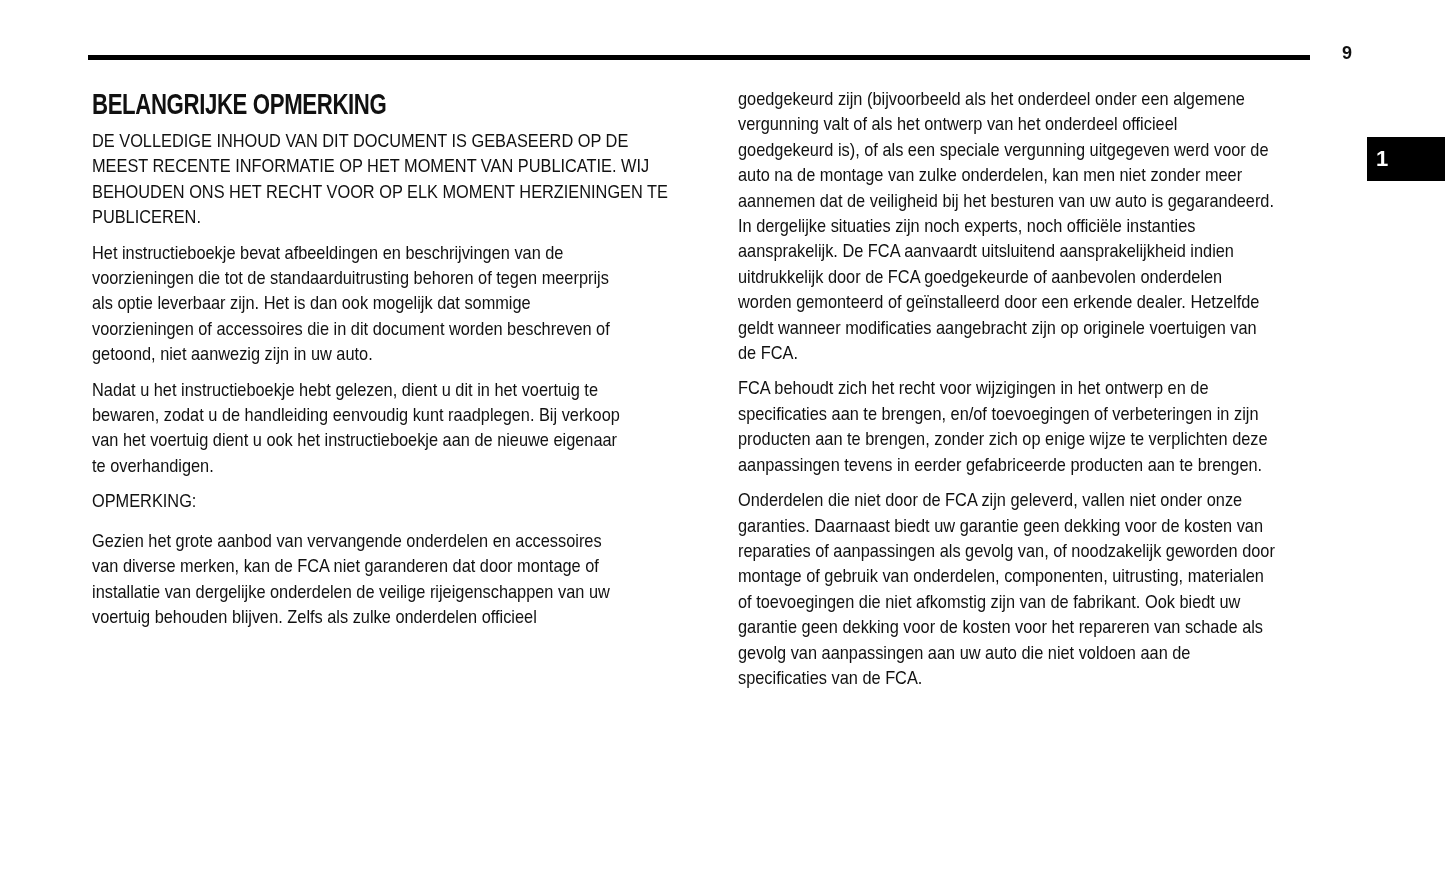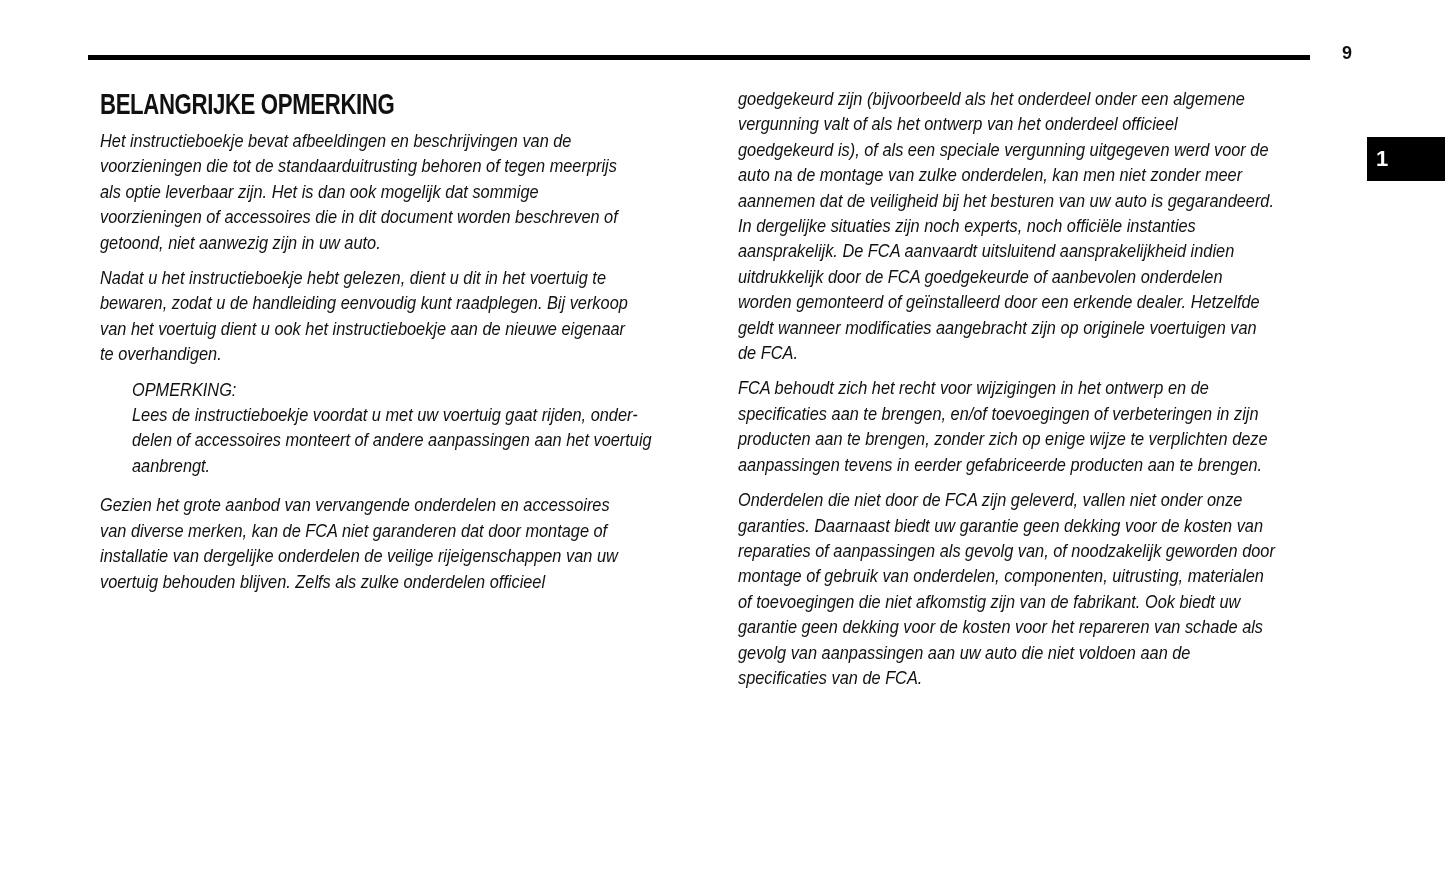--- a/index.html
+++ b/index.html
@@ -2,60 +2,61 @@
 <html><head>
 <meta charset="utf-8">
 <style>
   html, body { margin: 0; padding: 0; background: #ffffff; }
   body { width: 1445px; height: 881px; position: relative; overflow: hidden; font-family: "Liberation Sans", sans-serif; color: #111; }
   .rule { position: absolute; left: 88px; top: 55px; width: 1222px; height: 5px; background: #000; }
   .pagenum { position: absolute; left: 1342px; top: 43px; font-size: 18px; font-weight: bold; font-family: "Liberation Sans", sans-serif; }
   .tab { position: absolute; left: 1367px; top: 137px; width: 78px; height: 44px; background: #000; color: #fff; font-weight: bold; font-size: 22px; }
   .tab span { position: absolute; left: 9px; top: 9px; }
   .col { position: absolute; }
-  .col-left { left: 100px; top: 86px; width: 630px; }
+  .col-left { left: 92px; top: 86px; width: 630px; }
   .col-right { left: 738px; top: 86px; width: 630px; }
   .heading { font-family: "Liberation Sans", sans-serif; font-weight: bold; font-size: 30px; line-height: 36px; transform: scaleX(0.74); transform-origin: left; white-space: nowrap; letter-spacing: -0.5px; margin-bottom: 6px; }
   .line { font-size: 19px; line-height: 25.4px; white-space: nowrap; transform-origin: left; }
-  .para { margin-bottom: 10px; font-style: italic; }
+  .para { margin-bottom: 10px; }
   .note-label { font-size: 19px; line-height: 25.4px; }
 </style>
 </head>
 <body>
 
 <div class="rule"></div>
 <div class="pagenum">9</div>
 <div class="tab">
     <span>1</span>
   </div>
 
 <div class="col col-left">
   <div class="heading">BELANGRIJKE OPMERKING</div>
   <div id="left-paras">
       <div class="para">
+        <div class="line" style="transform: scaleX(0.86);">DE VOLLEDIGE INHOUD VAN DIT DOCUMENT IS GEBASEERD OP DE</div>
+        <div class="line" style="transform: scaleX(0.86);">MEEST RECENTE INFORMATIE OP HET MOMENT VAN PUBLICATIE. WIJ</div>
+        <div class="line" style="transform: scaleX(0.86);">BEHOUDEN ONS HET RECHT VOOR OP ELK MOMENT HERZIENINGEN TE</div>
+        <div class="line" style="transform: scaleX(0.86);">PUBLICEREN.</div>
+      </div>
+      <div class="para">
         <div class="line" style="transform: scaleX(0.86);">Het instructieboekje bevat afbeeldingen en beschrijvingen van de</div>
         <div class="line" style="transform: scaleX(0.86);">voorzieningen die tot de standaarduitrusting behoren of tegen meerprijs</div>
         <div class="line" style="transform: scaleX(0.86);">als optie leverbaar zijn. Het is dan ook mogelijk dat sommige</div>
         <div class="line" style="transform: scaleX(0.86);">voorzieningen of accessoires die in dit document worden beschreven of</div>
         <div class="line" style="transform: scaleX(0.86);">getoond, niet aanwezig zijn in uw auto.</div>
       </div>
       <div class="para">
         <div class="line" style="transform: scaleX(0.86);">Nadat u het instructieboekje hebt gelezen, dient u dit in het voertuig te</div>
         <div class="line" style="transform: scaleX(0.86);">bewaren, zodat u de handleiding eenvoudig kunt raadplegen. Bij verkoop</div>
         <div class="line" style="transform: scaleX(0.86);">van het voertuig dient u ook het instructieboekje aan de nieuwe eigenaar</div>
         <div class="line" style="transform: scaleX(0.86);">te overhandigen.</div>
       </div>
     </div>
-  <div class="para" style="margin-top:4px;margin-left:32px;">
+  <div class="para" style="margin-top:4px;">
     <div class="line note-label" style="transform: scaleX(0.86);">OPMERKING:</div>
-    <div id="note-lines">
-        <div class="line" style="transform: scaleX(0.86);">Lees de instructieboekje voordat u met uw voertuig gaat rijden, onder-</div>
-        <div class="line" style="transform: scaleX(0.86);">delen of accessoires monteert of andere aanpassingen aan het voertuig</div>
-        <div class="line" style="transform: scaleX(0.86);">aanbrengt.</div>
-      </div>
   </div>
   <div class="para" style="margin-top:14px;" id="left-last">
       <div class="line" style="transform: scaleX(0.86);">Gezien het grote aanbod van vervangende onderdelen en accessoires</div>
       <div class="line" style="transform: scaleX(0.86);">van diverse merken, kan de FCA niet garanderen dat door montage of</div>
       <div class="line" style="transform: scaleX(0.86);">installatie van dergelijke onderdelen de veilige rijeigenschappen van uw</div>
       <div class="line" style="transform: scaleX(0.86);">voertuig behouden blijven. Zelfs als zulke onderdelen officieel</div>
     </div>
 </div>
 
 <div class="col col-right">

